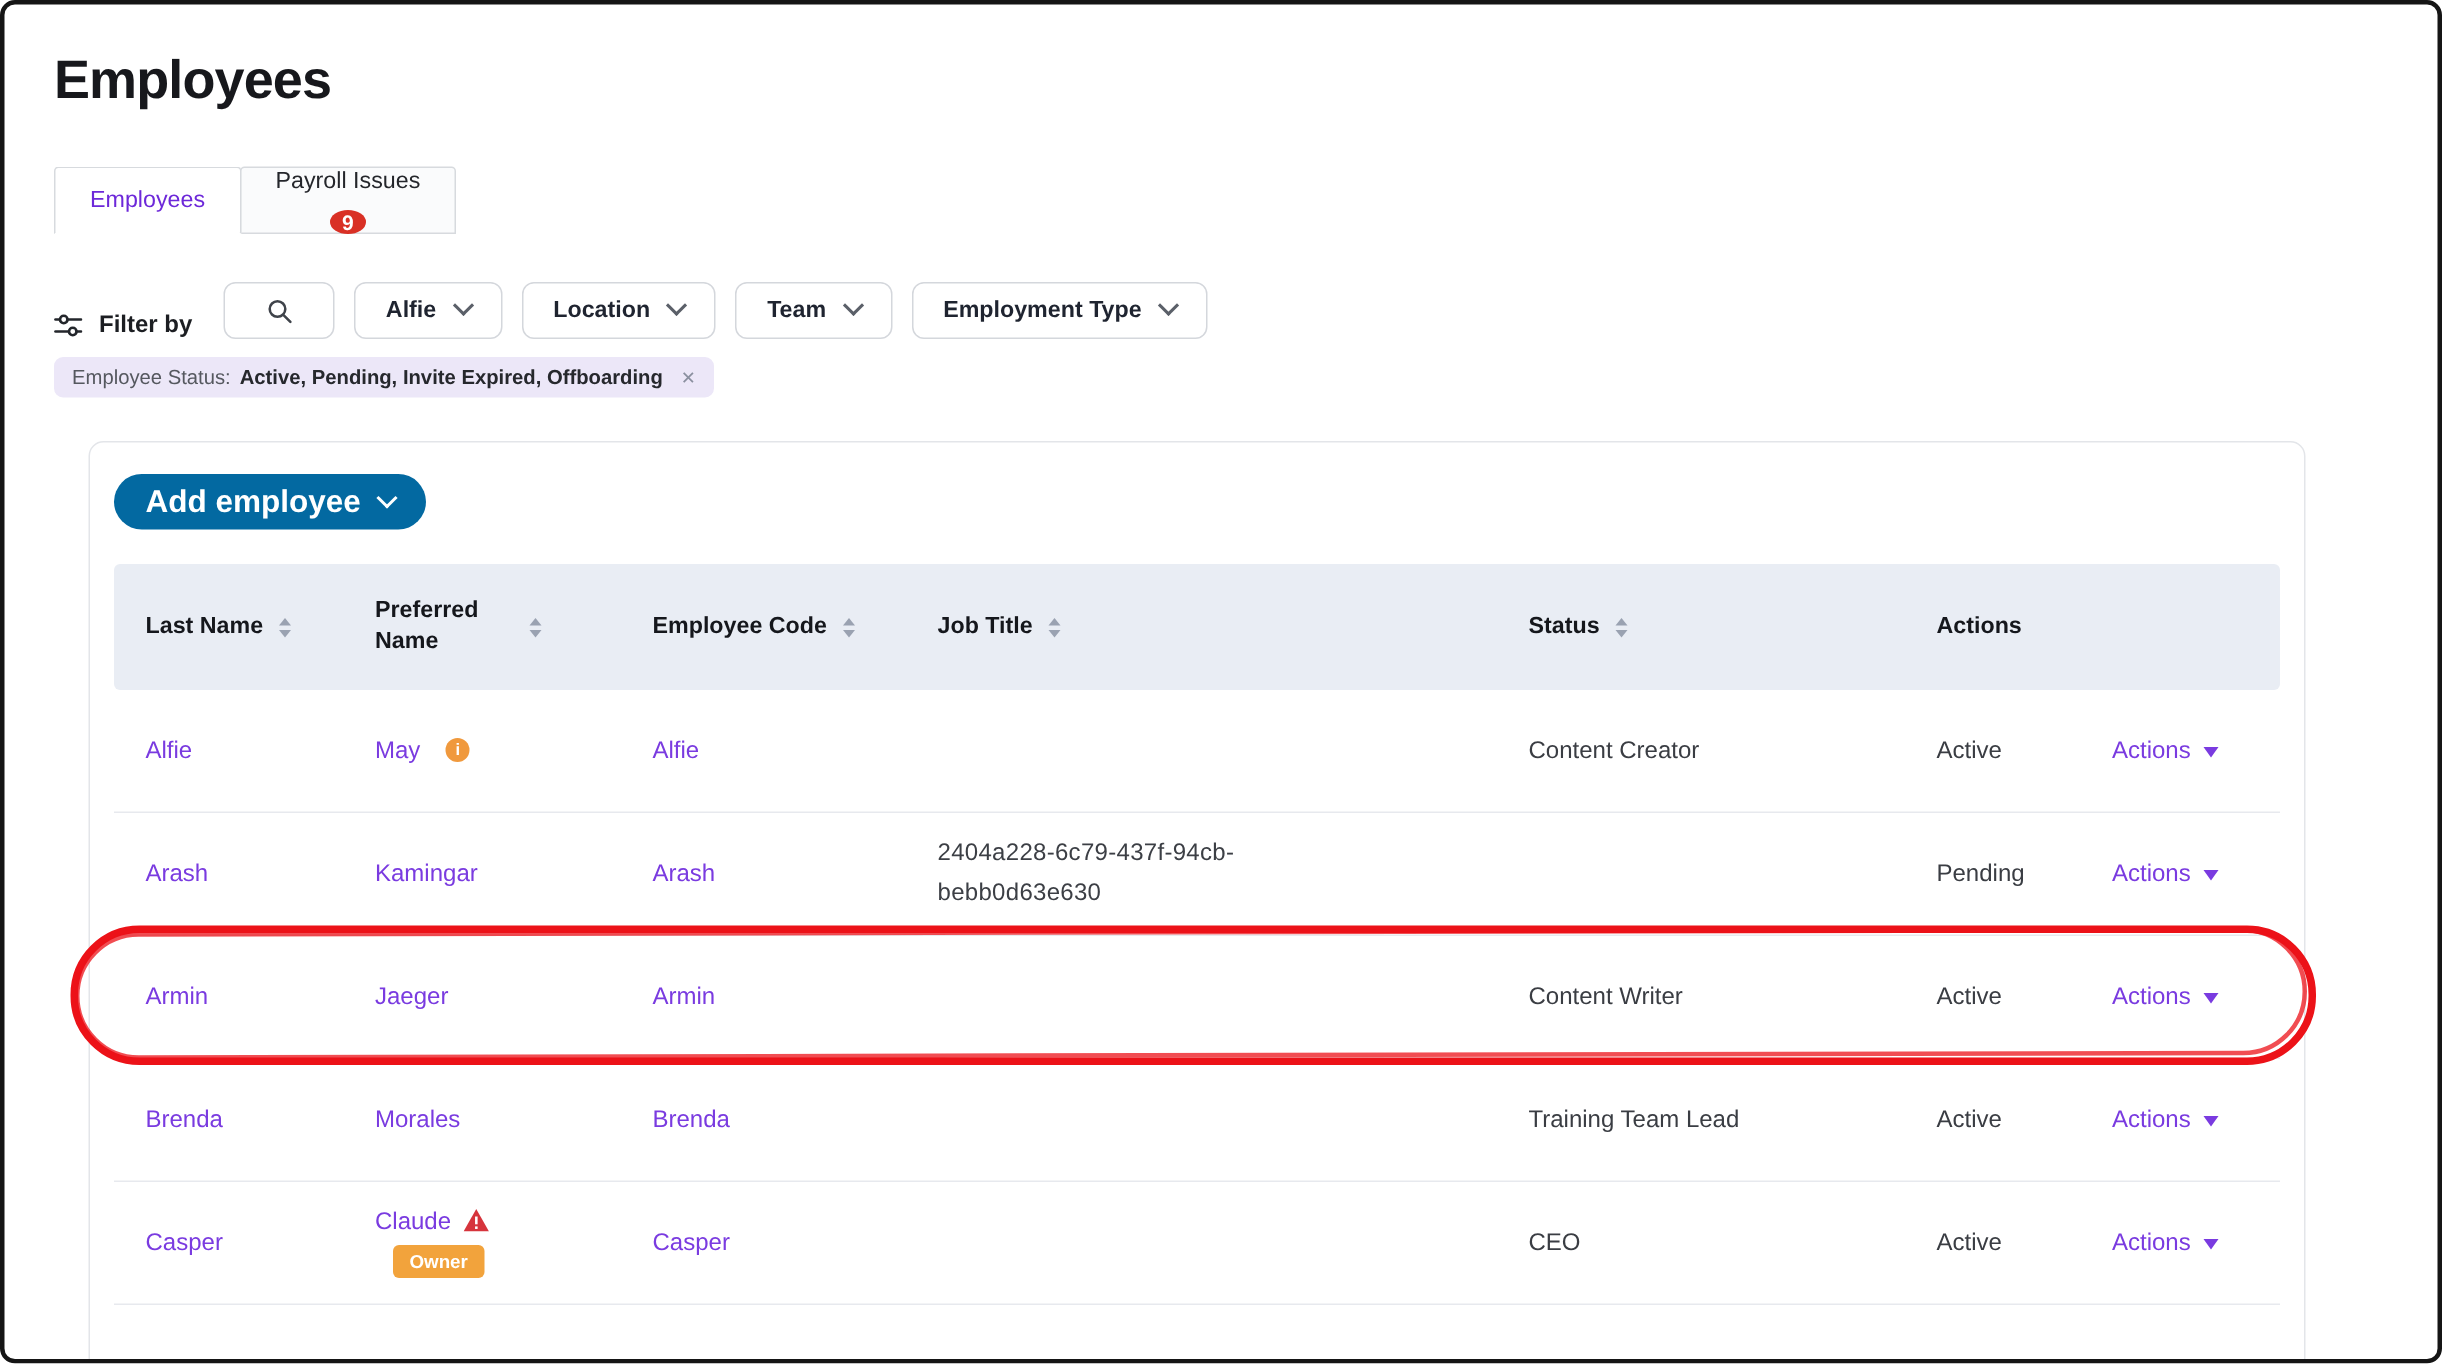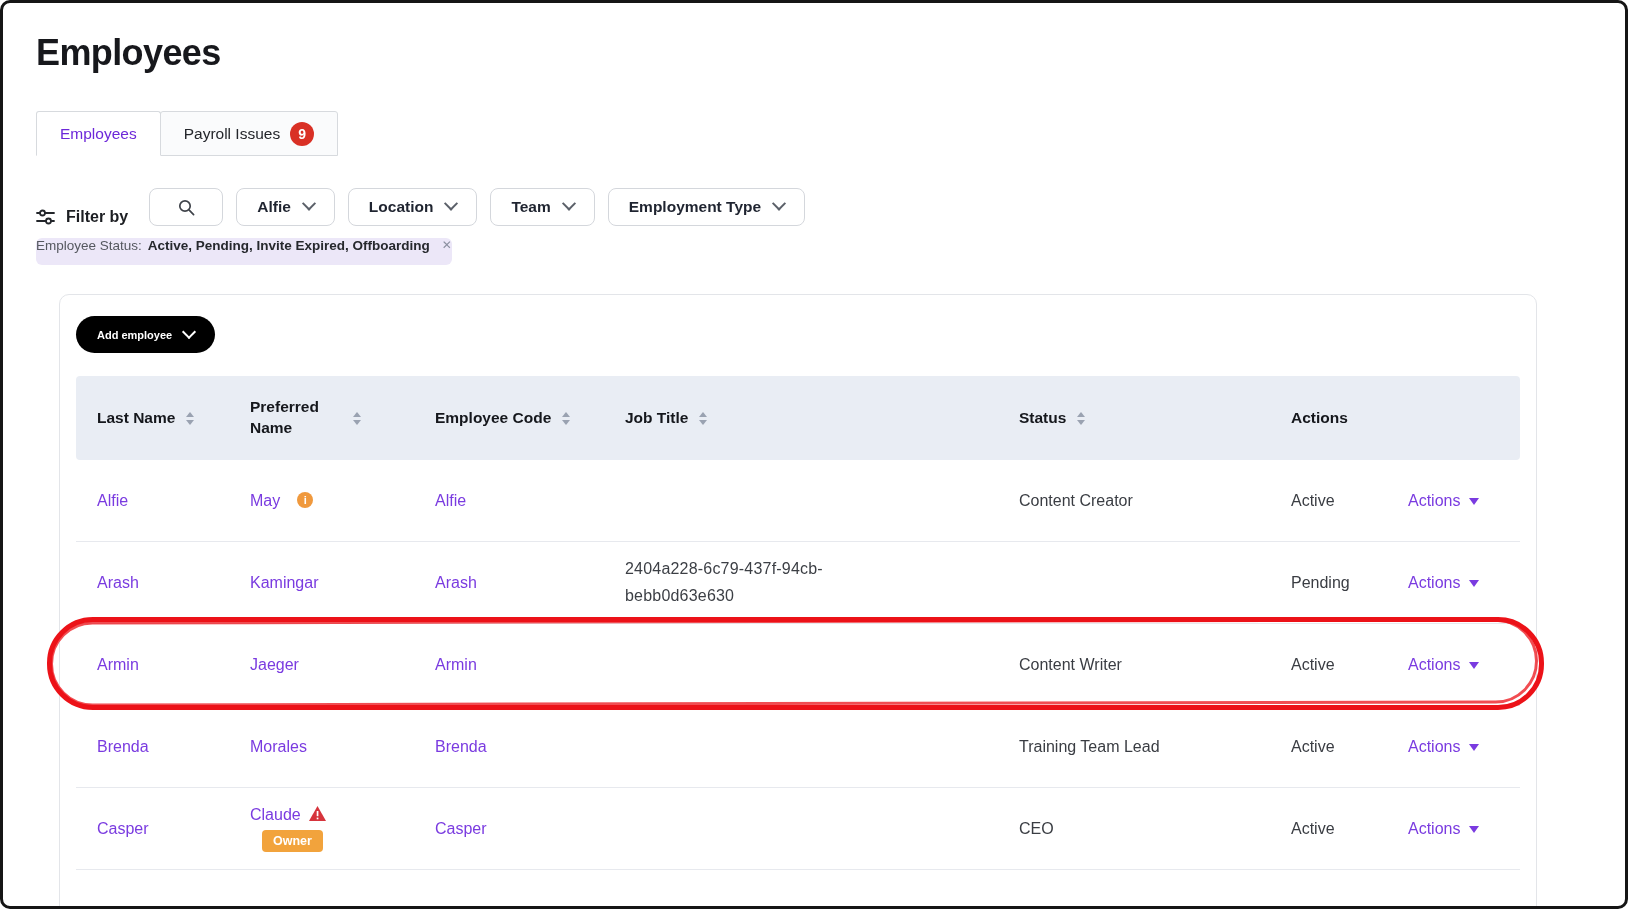--- a/index.html
+++ b/index.html
@@ -5,45 +5,45 @@
   html,body{margin:0;padding:0;background:#fff;}
   body{font-family:"Liberation Sans","DejaVu Sans",sans-serif;-webkit-font-smoothing:antialiased;}
   .frame{position:relative;width:1628px;height:909px;box-sizing:border-box;border:3px solid #151515;border-radius:10px;overflow:hidden;background:#fff;}
 
   
   .page-title{margin:30px 0 0 33px;font-size:36px;font-weight:800;letter-spacing:-.6px;color:#17181c;line-height:1.12;}
 
   
   .tabs{display:flex;margin:38px 0 0 33px;}
   .tab{box-sizing:border-box;height:45px;display:flex;align-items:center;gap:10px;padding:0 23px;font-size:15.5px;color:#24262b;background:#fafbfc;border:1px solid #d7dade;border-radius:3px 3px 0 0;cursor:pointer;}
-  .tab + .tab{margin-left:-1px;}
+  .tab + .tab{margin-left:-1px;flex-direction:column;}
   .tab.active{background:#fff;color:#6d28d9;border-bottom-color:#fff;z-index:2;}
   .tab-badge{min-width:24px;height:24px;border-radius:50%;background:#d93025;color:#fff;font-size:14px;font-weight:700;display:grid;place-items:center;}
 
   
   .filter-row{display:flex;align-items:flex-end;gap:13px;margin:32px 0 0 33px;}
   .filter-by{display:flex;align-items:center;gap:11px;font-size:16px;font-weight:700;color:#1c1e22;margin-right:8px;}
   .icon-btn{box-sizing:border-box;width:74px;height:38px;border:1px solid #d4d7dc;border-radius:8px;background:#fff;display:grid;place-items:center;cursor:pointer;}
   .dd{box-sizing:border-box;height:38px;display:flex;align-items:center;gap:13px;padding:0 20px;border:1px solid #d4d7dc;border-radius:8px;background:#fff;font-size:15.5px;font-weight:700;color:#1f2430;cursor:pointer;}
   .dd .chev{width:8px;height:8px;border-right:2px solid #5b6069;border-bottom:2px solid #5b6069;transform:rotate(45deg) translate(-1px,-1px);margin-top:-4px;}
   .dd.selected{background:#aeb5c8;border-color:#aeb5c8;}
   .dd.selected .chev{border-color:#262b36;}
 
   
   .chip-row{margin:12px 0 0 33px;height:27px;display:flex;}
-  .chip{display:inline-flex;align-items:flex-start;gap:6px;background:#ece7f8;border-radius:6px;padding:0 0;font-size:13.5px;color:#55585f;}
+  .chip{display:inline-flex;align-items:center;gap:6px;background:#ece7f8;border-radius:6px;padding:0 12px;font-size:13.5px;color:#55585f;}
   .chip b{color:#26282d;font-weight:700;}
   .chip .chip-x{margin-left:6px;color:#8b90a0;font-size:12px;cursor:pointer;}
 
   
   .card{box-sizing:border-box;margin:29px 0 0 56px;width:1478px;height:650px;border:1px solid #e3e5e9;border-radius:10px;background:#fff;padding:21px 16px 0 16px;}
 
   
   .toolbar{display:flex;align-items:center;gap:21px;margin-bottom:23px;}
-  .btn-primary{box-sizing:border-box;height:37px;display:flex;align-items:center;gap:12px;background:#000000;color:#fff;border:none;border-radius:19px;padding:12px 21px;font-size:11px;font-weight:600;font-family:inherit;cursor:pointer;}
+  .btn-primary{box-sizing:border-box;height:37px;display:flex;align-items:center;gap:12px;background:#0369a1;color:#fff;border:none;border-radius:19px;padding:12px 21px;font-size:21px;font-weight:600;font-family:inherit;cursor:pointer;}
   .btn-primary .chev{width:8px;height:8px;border-right:2.2px solid #fff;border-bottom:2.2px solid #fff;transform:rotate(45deg);margin-top:-5px;}
   .btn-secondary{box-sizing:border-box;height:37px;display:flex;align-items:center;background:#fff;color:#8247e5;border:1px solid #cdbdf0;border-radius:19px;padding:0 25px;font-size:15.5px;font-family:inherit;cursor:pointer;}
 
   
   .thead,.tr{display:grid;grid-template-columns:153px 185px 190px 394px 272px 117px 1fr;align-items:center;}
   .thead{background:#e9edf4;height:84px;border-radius:4px;}
   .th{display:flex;align-items:center;padding-left:21px;font-size:15.5px;font-weight:700;color:#15171c;cursor:pointer;}
   .th .lbl{line-height:1.35;}
   .lbl.w62{max-width:62px;}
   .lbl.w92{max-width:92px;}

